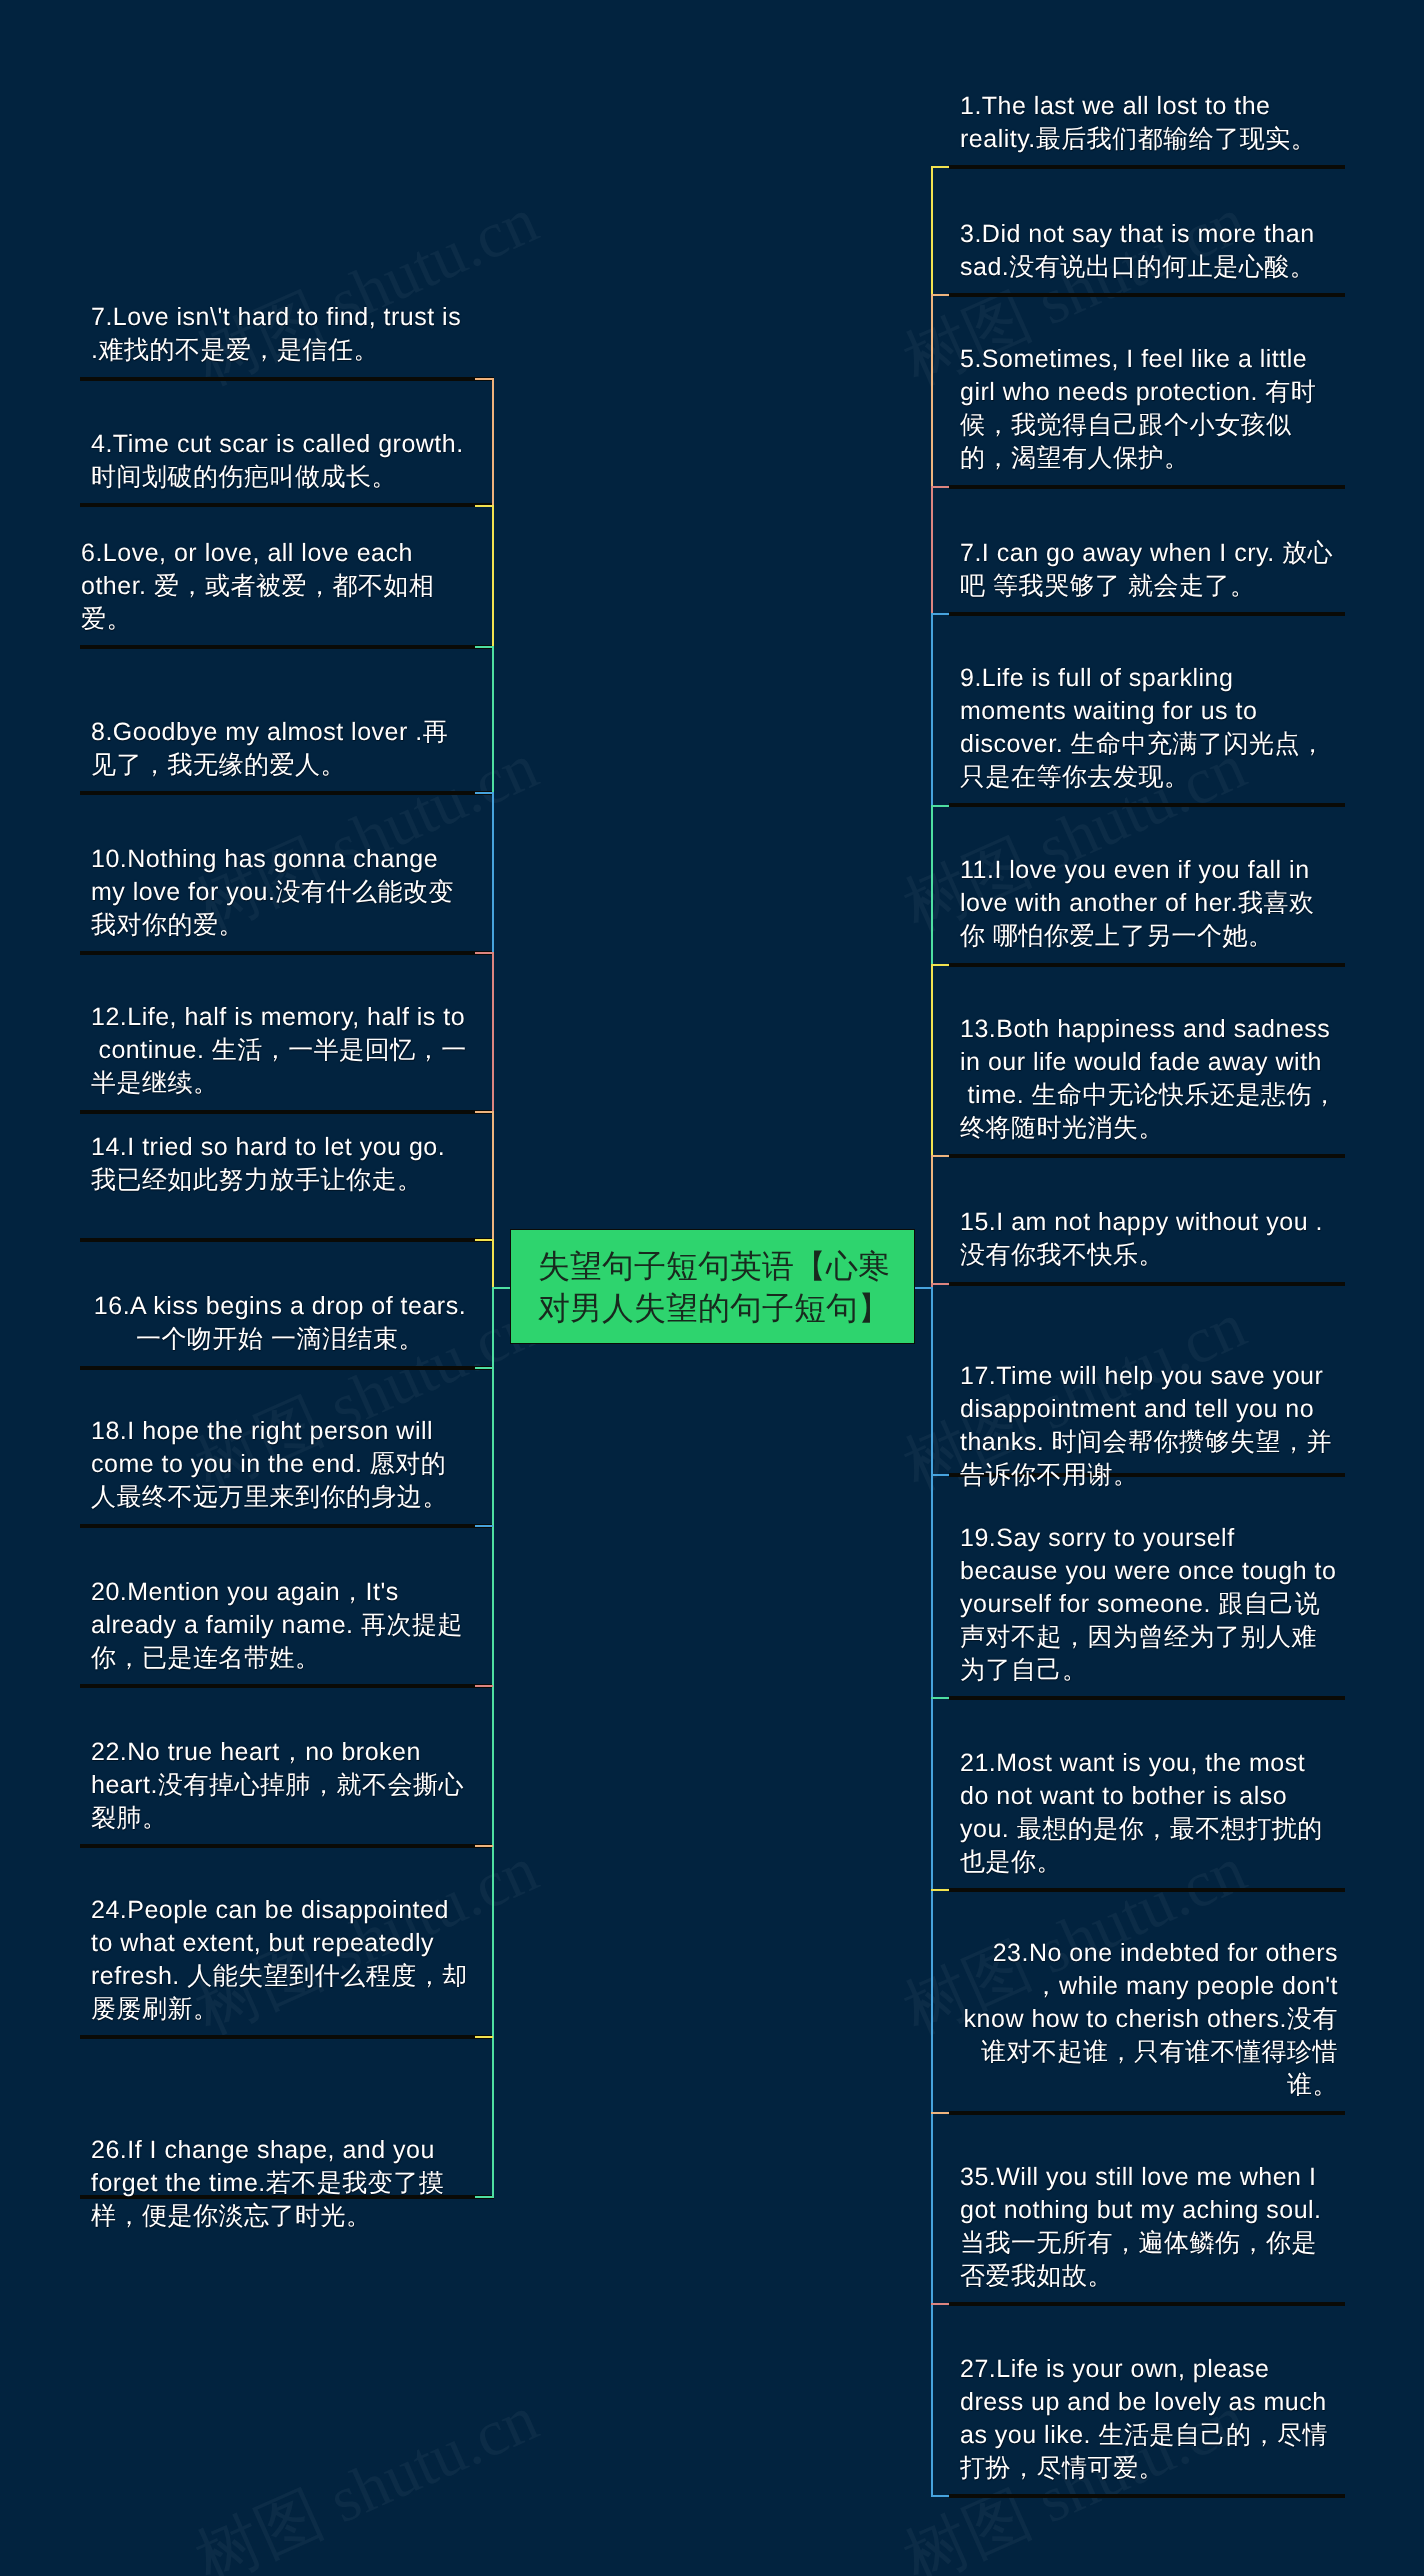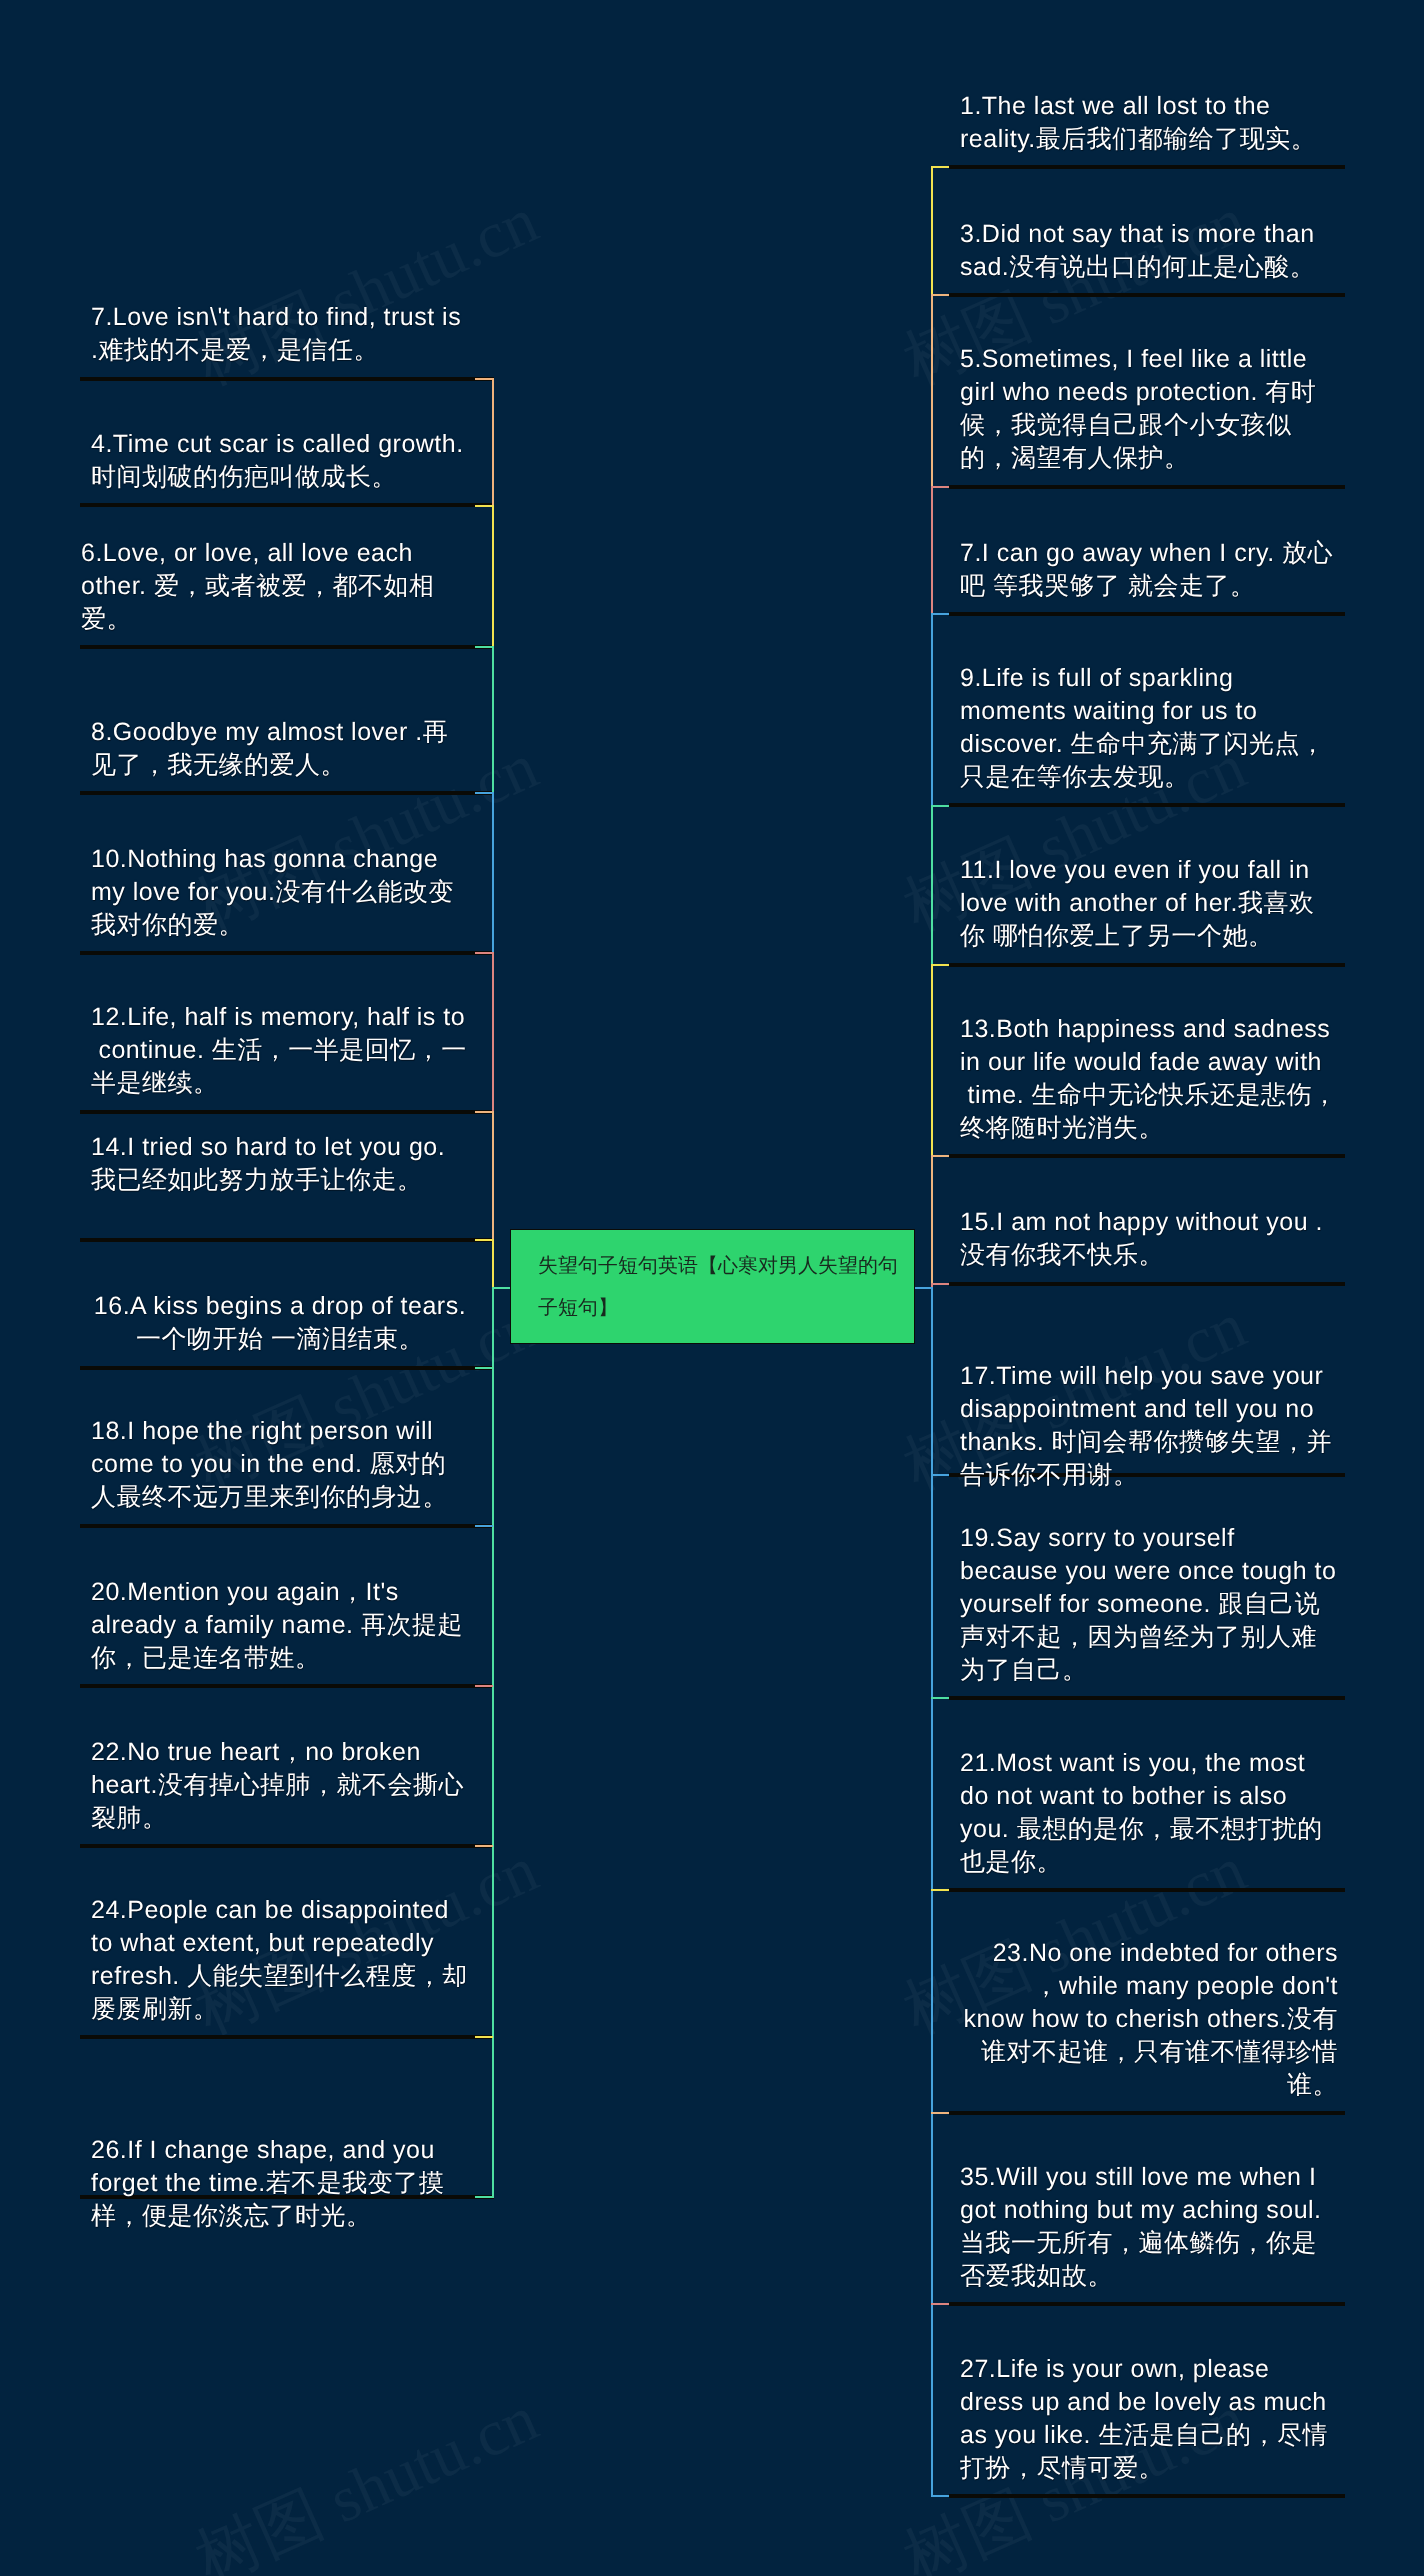--- a/index.html
+++ b/index.html
@@ -12,21 +12,21 @@
     font-family:"Liberation Serif","DejaVu Serif",serif;transform:rotate(-24deg);
     transform-origin:0 100%;letter-spacing:0;}
 #nodes,#links{position:absolute;left:0;top:0;width:1425px;height:2576px;}
 .node{position:absolute;left:0;top:0;}
 .label{position:absolute;color:#ffffff;font-size:25px;line-height:33px;letter-spacing:0.5px;width:378px;
        text-shadow:0 0 1.7px rgba(0,10,20,.75), 0.6px 0.6px 0.6px rgba(0,8,16,.5);
        -webkit-font-smoothing:antialiased;will-change:transform;}
 .ul{position:absolute;background:#0a0a06;height:3.9px;}
 .stub{position:absolute;}
 .seg{position:absolute;}
-#center{position:absolute;color:#18291e;font-size:20px;line-height:42px;will-change:transform;
+#center{position:absolute;color:#18291e;font-size:32px;line-height:42px;will-change:transform;
         box-sizing:border-box;padding:15px 8px 0 27px;border:1.1px solid #0b0b07;}
 </style>
 </head>
 <body>
 
 <div id="watermarks">
 <span class="wm" style="left:218px;top:396px;margin-top:-78px">树图 shutu.cn</span>
 <span class="wm" style="left:926px;top:396px;margin-top:-78px">树图 shutu.cn</span>
 <span class="wm" style="left:218px;top:942px;margin-top:-78px">树图 shutu.cn</span>
 <span class="wm" style="left:926px;top:942px;margin-top:-78px">树图 shutu.cn</span>

